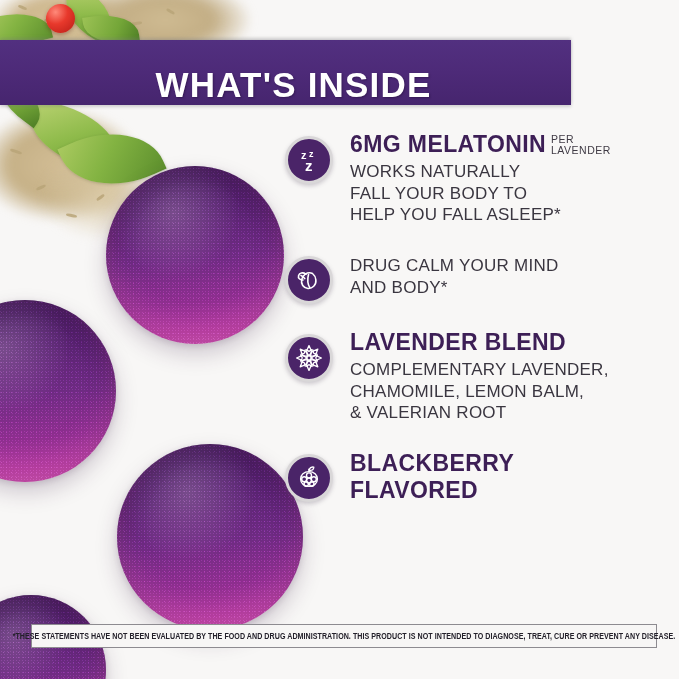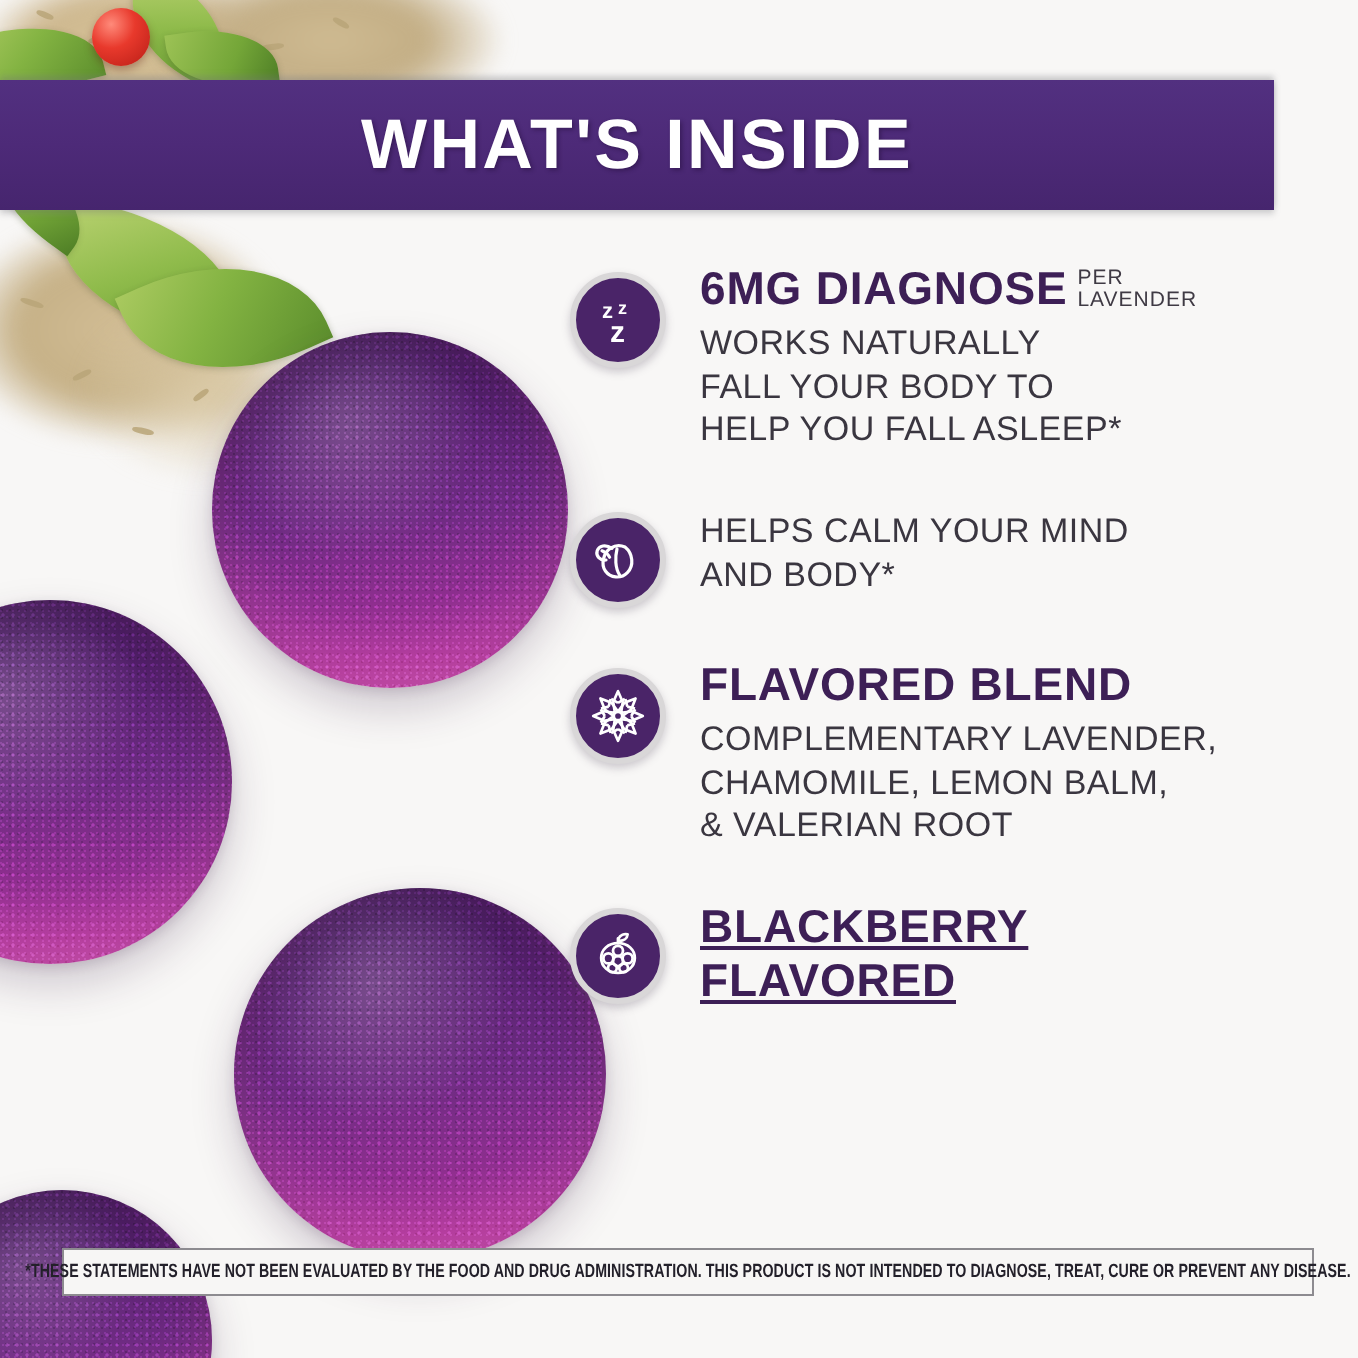--- a/index.html
+++ b/index.html
@@ -23,24 +23,24 @@
 
   .leaf{position:absolute;background:linear-gradient(140deg,#a9c95f 0%,#83b342 45%,#5d8f2d 100%);
         border-radius:0 80% 0 80%;box-shadow:0 1px 3px rgba(60,70,30,.25);}
   .leaf.v2{background:linear-gradient(150deg,#bcd373 0%,#8fbb4b 50%,#63962f 100%);}
   .leaf.v3{background:linear-gradient(120deg,#9cc255 0%,#74a638 60%,#4f7f26 100%);}
   .berry{position:absolute;border-radius:50%;
         background:radial-gradient(circle at 33% 28%,#ff8a7a 0%,#e8392c 42%,#b81d16 100%);
         box-shadow:0 2px 4px rgba(90,20,15,.35);}
 
   
-  .banner{position:absolute;left:0;top:40px;width:637px;height:65px;background:#4e2a7e;
+  .banner{position:absolute;left:0;top:40px;width:555px;height:65px;background:#4e2a7e;
           background:linear-gradient(180deg,#523080 0%,#4d2a78 50%,#46256e 100%);
           box-shadow:0 -2px 3px rgba(120,120,125,.35),0 2px 3px rgba(120,120,125,.3);
-          display:flex;align-items:center;justify-content:center;}
+          display:flex;align-items:flex-end;justify-content:center;padding-left:16px;}
   .banner-title{color:#ffffff;font-size:35px;font-weight:bold;letter-spacing:1.2px;
                 font-family:"Liberation Sans", sans-serif;
                 text-shadow:1px 1px 2px rgba(30,10,50,.45);white-space:nowrap;}
 
   
   .gummy{position:absolute;border-radius:50%;
     background:
       radial-gradient(circle at 38% 26%, rgba(255,255,255,.18) 0%, rgba(255,255,255,0) 38%),
       linear-gradient(175deg,#4a1f63 0%,#5a2472 28%,#6e2b82 52%,#8e2f8f 74%,#b0399c 90%,#c24ba6 100%);
     box-shadow:0 10px 22px rgba(60,30,70,.22), 0 2px 6px rgba(60,30,70,.14);
@@ -72,21 +72,21 @@
              box-shadow:0 2px 4px rgba(90,80,100,.28);
              display:flex;align-items:center;justify-content:center;box-sizing:border-box;}
   .icon-wrap svg{display:block;}
   .ftext{flex:1 1 auto;min-width:0;}
   .fhead{color:#3d1f56;font-size:23px;font-weight:bold;letter-spacing:.4px;line-height:1.12;
          display:flex;align-items:flex-start;flex-wrap:nowrap;}
   .fhead .main{white-space:nowrap;}
   .fhead .sup{font-size:10.5px;font-weight:normal;color:#3f3a44;letter-spacing:.5px;
               line-height:1.08;margin-left:5px;margin-top:2px;white-space:pre-line;}
   .fbody{color:#3a3640;font-size:17px;line-height:1.28;letter-spacing:.25px;margin-top:3px;white-space:pre-line;}
-  .f-blackberry .fhead{white-space:pre-line;display:block;line-height:1.18;text-decoration:underline;}
+  .f-blackberry .fhead{white-space:pre-line;display:block;line-height:1.18;}
 
   
   .disclaimer{position:absolute;left:31px;top:624px;width:626px;height:24px;
               background:#f7f6f5;border:1px solid #8d8b90;box-sizing:border-box;
               display:flex;align-items:center;justify-content:center;}
   .disclaimer span{color:#23202a;font-size:7.1px;letter-spacing:.05px;
                    transform:scaleY(1.35);transform-origin:center;white-space:nowrap;font-weight:bold;}
 </style>
 </head>
 <body>
@@ -134,41 +134,41 @@
     <div class="feature f-melatonin">
       <div class="icon-wrap">
         <svg width="34" height="34" viewBox="0 0 34 34" aria-hidden="true">
           <text x="9" y="16" font-family="Liberation Sans, sans-serif" font-size="11" font-weight="bold" fill="#ffffff">z</text>
           <text x="17" y="14" font-family="Liberation Sans, sans-serif" font-size="9" font-weight="bold" fill="#ffffff">z</text>
           <text x="13" y="28" font-family="Liberation Sans, sans-serif" font-size="15" font-weight="bold" fill="#ffffff">z</text>
         </svg>
       </div>
       <div class="ftext">
         <div class="fhead">
-          <span class="main">6MG DIAGNOSE</span>
+          <span class="main">6MG MELATONIN</span>
           <span class="sup">PER
 LAVENDER</span>
         </div>
         <div class="fbody">WORKS NATURALLY
 FALL YOUR BODY TO
 HELP YOU FALL ASLEEP*</div>
       </div>
     </div>
 
     <div class="feature f-ashwagandha">
       <div class="icon-wrap">
         <svg width="32" height="32" viewBox="0 0 32 32" aria-hidden="true" fill="none" stroke="#ffffff" stroke-width="1.6" stroke-linecap="round">
           <path d="M19.5 9.5c4 3.2 4.6 9.4 1.2 12.8-3.4 3.4-8.6 2.6-11-0.8-2.4-3.4-1-9 2.6-11.4 2.4-1.6 5-1.6 7.2-0.6z"></path>
           <path d="M15.5 10.5c-1 4 -1 9.6 1.4 13.2"></path>
           <path d="M13 10.2c-3.2-2.2-6.6-1.4-7.4 1.2-0.8 2.6 1.4 5 4.4 4.6"></path>
           <path d="M8 11.4c1.6 0.6 3 1.8 3.8 3.2"></path>
         </svg>
       </div>
       <div class="ftext">
-        <div class="fbody">HELPS CALM YOUR MIND
+        <div class="fbody">DRUG CALM YOUR MIND
 AND BODY*</div>
       </div>
     </div>
 
     <div class="feature f-botanical">
       <div class="icon-wrap">
         <svg width="32" height="32" viewBox="0 0 32 32" aria-hidden="true" fill="none" stroke="#ffffff" stroke-width="1.35" stroke-linejoin="round">
           <g transform="translate(16,16)">
             <g>
               <path d="M0 -2.2 L2.8 -6 L0 -12.4 L-2.8 -6 Z"></path>
@@ -201,21 +201,21 @@
             <g transform="rotate(315)">
               <path d="M0 -2.2 L2.8 -6 L0 -12.4 L-2.8 -6 Z"></path>
               <path d="M0 -6.6 L3.4 -8.6 M0 -6.6 L-3.4 -8.6"></path>
             </g>
             <circle r="2.1"></circle>
           </g>
         </svg>
       </div>
       <div class="ftext">
         <div class="fhead">
-          <span class="main">FLAVORED BLEND</span>
+          <span class="main">LAVENDER BLEND</span>
         </div>
         <div class="fbody">COMPLEMENTARY LAVENDER,
 CHAMOMILE, LEMON BALM,
 &amp; VALERIAN ROOT</div>
       </div>
     </div>
 
     <div class="feature f-blackberry">
       <div class="icon-wrap">
         <svg width="32" height="32" viewBox="0 0 32 32" aria-hidden="true" fill="none" stroke="#ffffff" stroke-width="1.4" stroke-linecap="round" stroke-linejoin="round">

